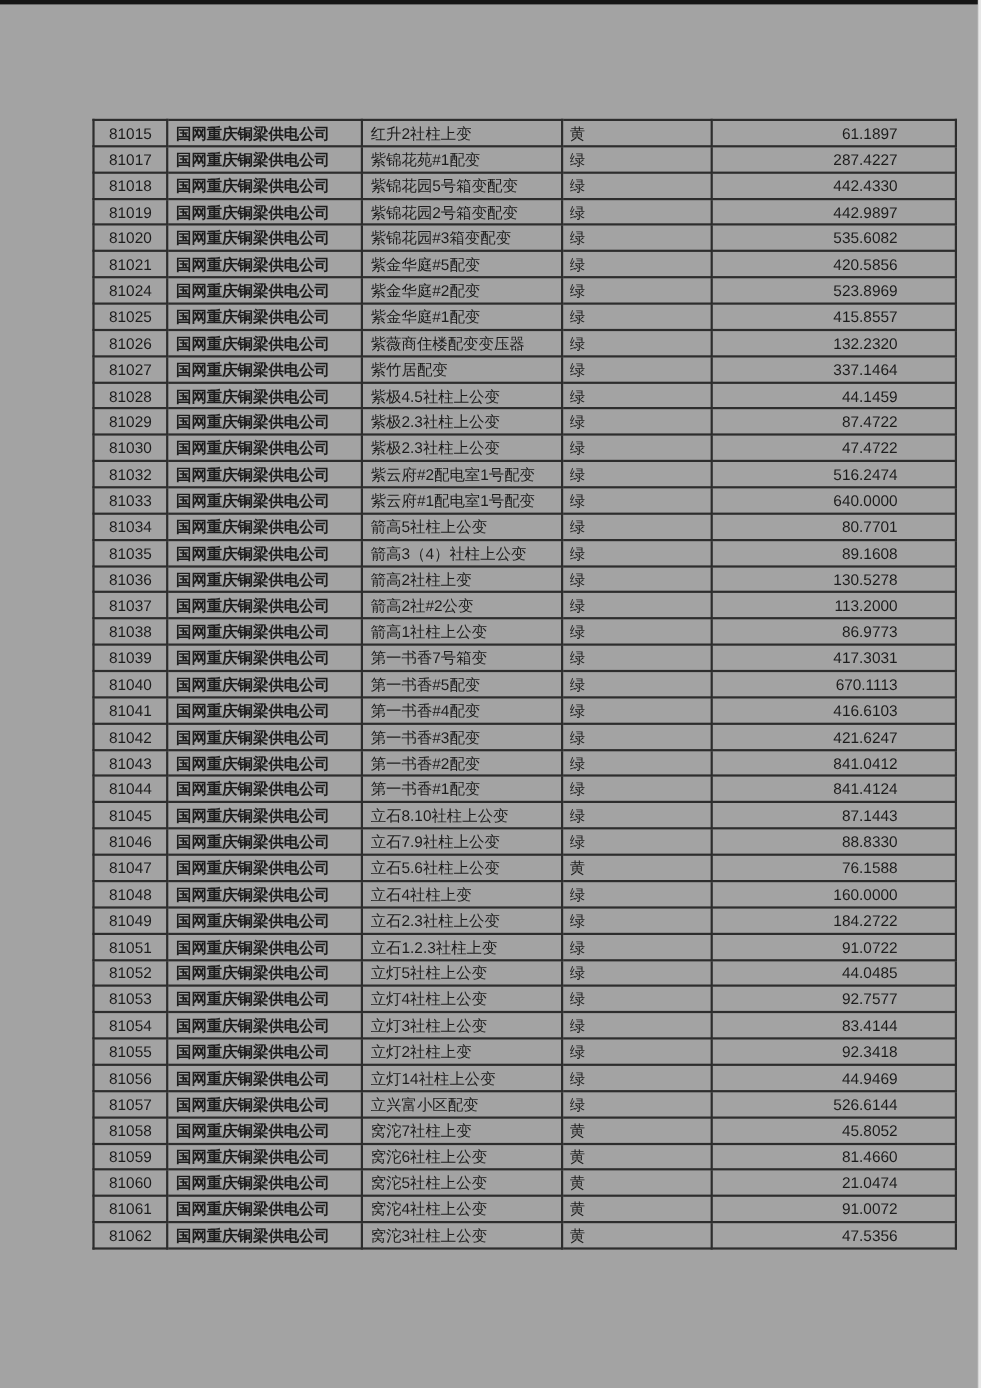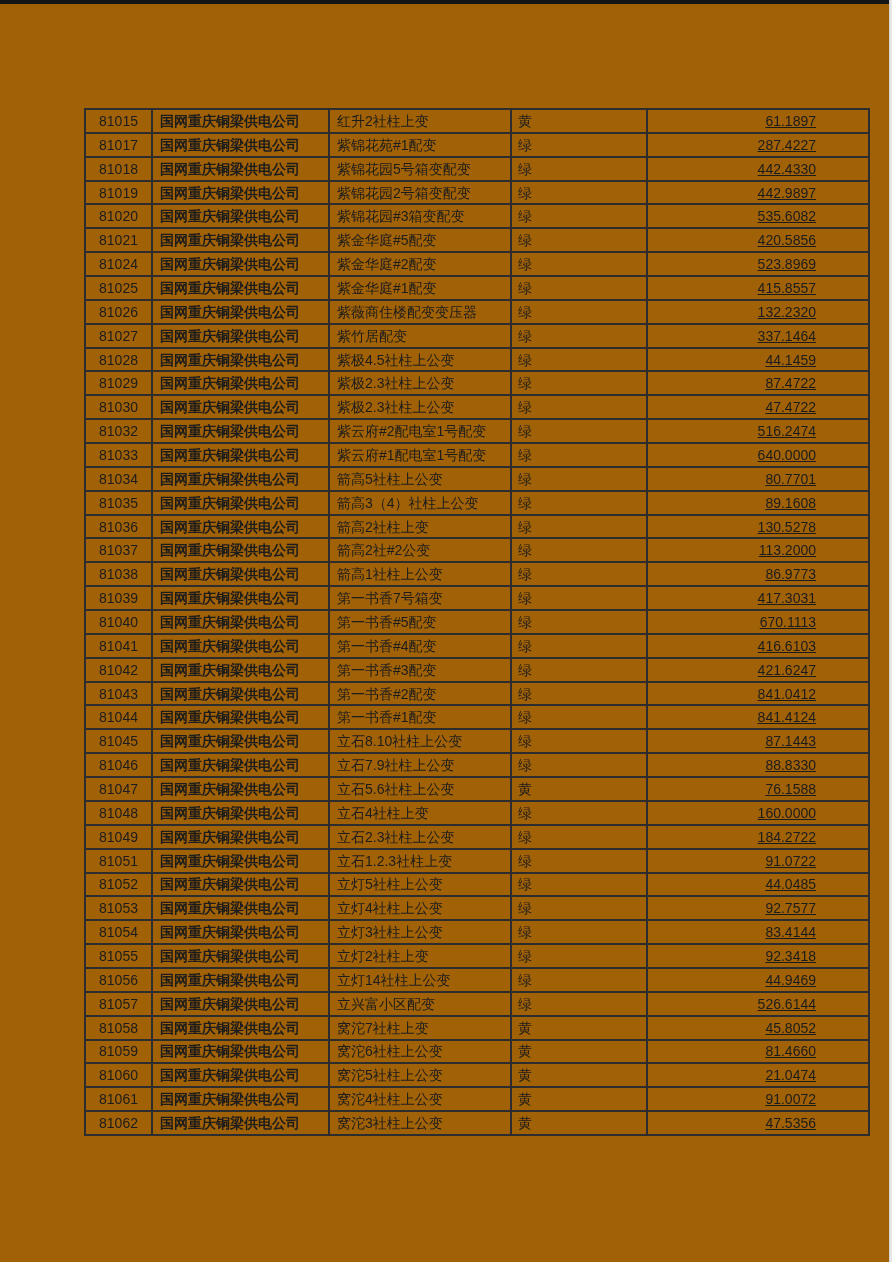--- a/index.html
+++ b/index.html
@@ -5,21 +5,21 @@
   html, body {
     margin: 0;
     padding: 0;
     background: #ffffff;
     font-family: "Liberation Sans", "DejaVu Sans", sans-serif;
   }
   .page {
     position: relative;
     width: 892px;
     height: 1262px;
-    background: #a16207;
+    background: #a3a3a3;
     overflow: hidden;
   }
   .top-bar {
     position: absolute;
     top: 0; left: 0;
     width: 100%; height: 4px;
     background: #151515;
   }
   .edge-strip {
     position: absolute;
@@ -46,21 +46,21 @@
     white-space: nowrap;
     overflow: hidden;
     vertical-align: middle;
     line-height: 1;
   }
   .data-table tr { height: 21.41px; }
   td.col-id      { width: 65px;  text-align: center; }
   td.col-company { width: 168px; text-align: left; padding-left: 7px; font-weight: bold; }
   td.col-device  { width: 173px; text-align: left; padding-left: 7px; margin-top: 48px; }
   td.col-status  { width: 128px; text-align: left; padding-left: 6px; }
-  td.col-value   { width: 168px; text-align: right; padding-right: 52px; text-decoration: underline; }
+  td.col-value   { width: 168px; text-align: right; padding-right: 52px; }
 </style>
 </head>
 <body>
 
 <div class="page">
   <div class="top-bar"></div>
   <div class="edge-strip"></div>
 
   <table class="data-table">
     <tbody>

